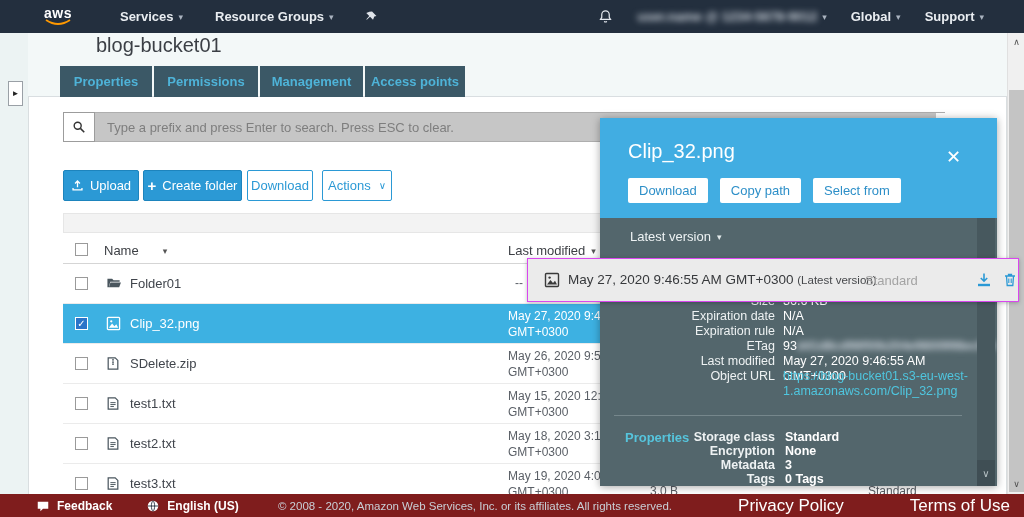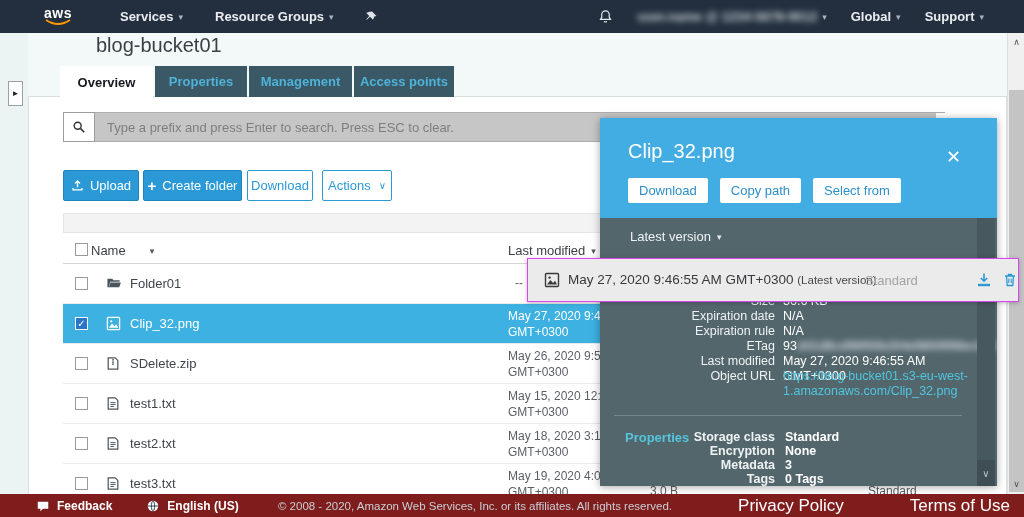--- a/index.html
+++ b/index.html
@@ -46,21 +46,21 @@
   .btn-upload { left:63px; top:170px; width:76px; }
   .btn-create { left:143px; top:170px; width:99px; }
   .btn-download { left:247px; top:170px; width:66px; }
   .btn-actions { left:322px; top:170px; width:70px; gap:8px; }
   .plus-glyph { font-weight:bold; font-size:15px; line-height:1; }
   .small-caret { font-size:10px; }
 
   
   .strip { left:63px; top:213px; width:881px; height:20px; background:#f3f3f3; border:1px solid #e6e6e6; z-index:3; }
   .thead { left:63px; top:238px; width:881px; height:26px; border-bottom:1px solid #d5d5d5; z-index:3; font-size:13px; color:#3c3f44; }
-  .thead .hname { position:absolute; left:28px; top:5px; display:flex; gap:24px; align-items:center; cursor:pointer; }
+  .thead .hname { position:absolute; left:41px; top:5px; display:flex; gap:24px; align-items:center; cursor:pointer; }
   .thead .hmod { position:absolute; left:445px; top:5px; display:flex; gap:6px; align-items:center; cursor:pointer; }
   .sort-caret { font-size:9px; color:#555; }
   .checkbox { width:13px; height:13px; border:1px solid #9a9a9a; background:#fff; cursor:pointer; }
   .checkbox.checked { background:#2a74c9; border:1px solid #fff; color:#fff; font-size:10px; line-height:12px; text-align:center; font-weight:bold; }
   .thead .checkbox { position:absolute; left:12px; top:5px; }
 
   .row { left:63px; width:881px; height:40px; border-bottom:1px solid #ebebeb; z-index:3; background:#fff; }
   .row .checkbox { position:absolute; left:12px; top:13px; }
   .row .ricon { position:absolute; left:43px; top:12px; color:#4a565e; }
   .row .rname { position:absolute; left:67px; top:12px; font-size:13px; color:#40454c; cursor:pointer; }
@@ -170,25 +170,25 @@
 
 <div class="abs card"></div>
 <div class="abs band"></div>
 <div class="abs band-line"></div>
 <div class="abs page-title">blog-bucket01</div>
 <div class="abs expander">
     <span>►</span>
   </div>
 
 <div class="abs tabs">
-  <div class="tab tab-0 active">
-      <span>Overview</span>
-    </div>
   <div class="tab tab-1">
       <span>Properties</span>
+    </div>
+  <div class="tab tab-2">
+      <span>Permissions</span>
     </div>
   <div class="tab tab-3">
       <span>Management</span>
     </div>
   <div class="tab tab-4">
       <span>Access points</span>
     </div>
 </div>
 
 <div class="abs search-iconbox">

